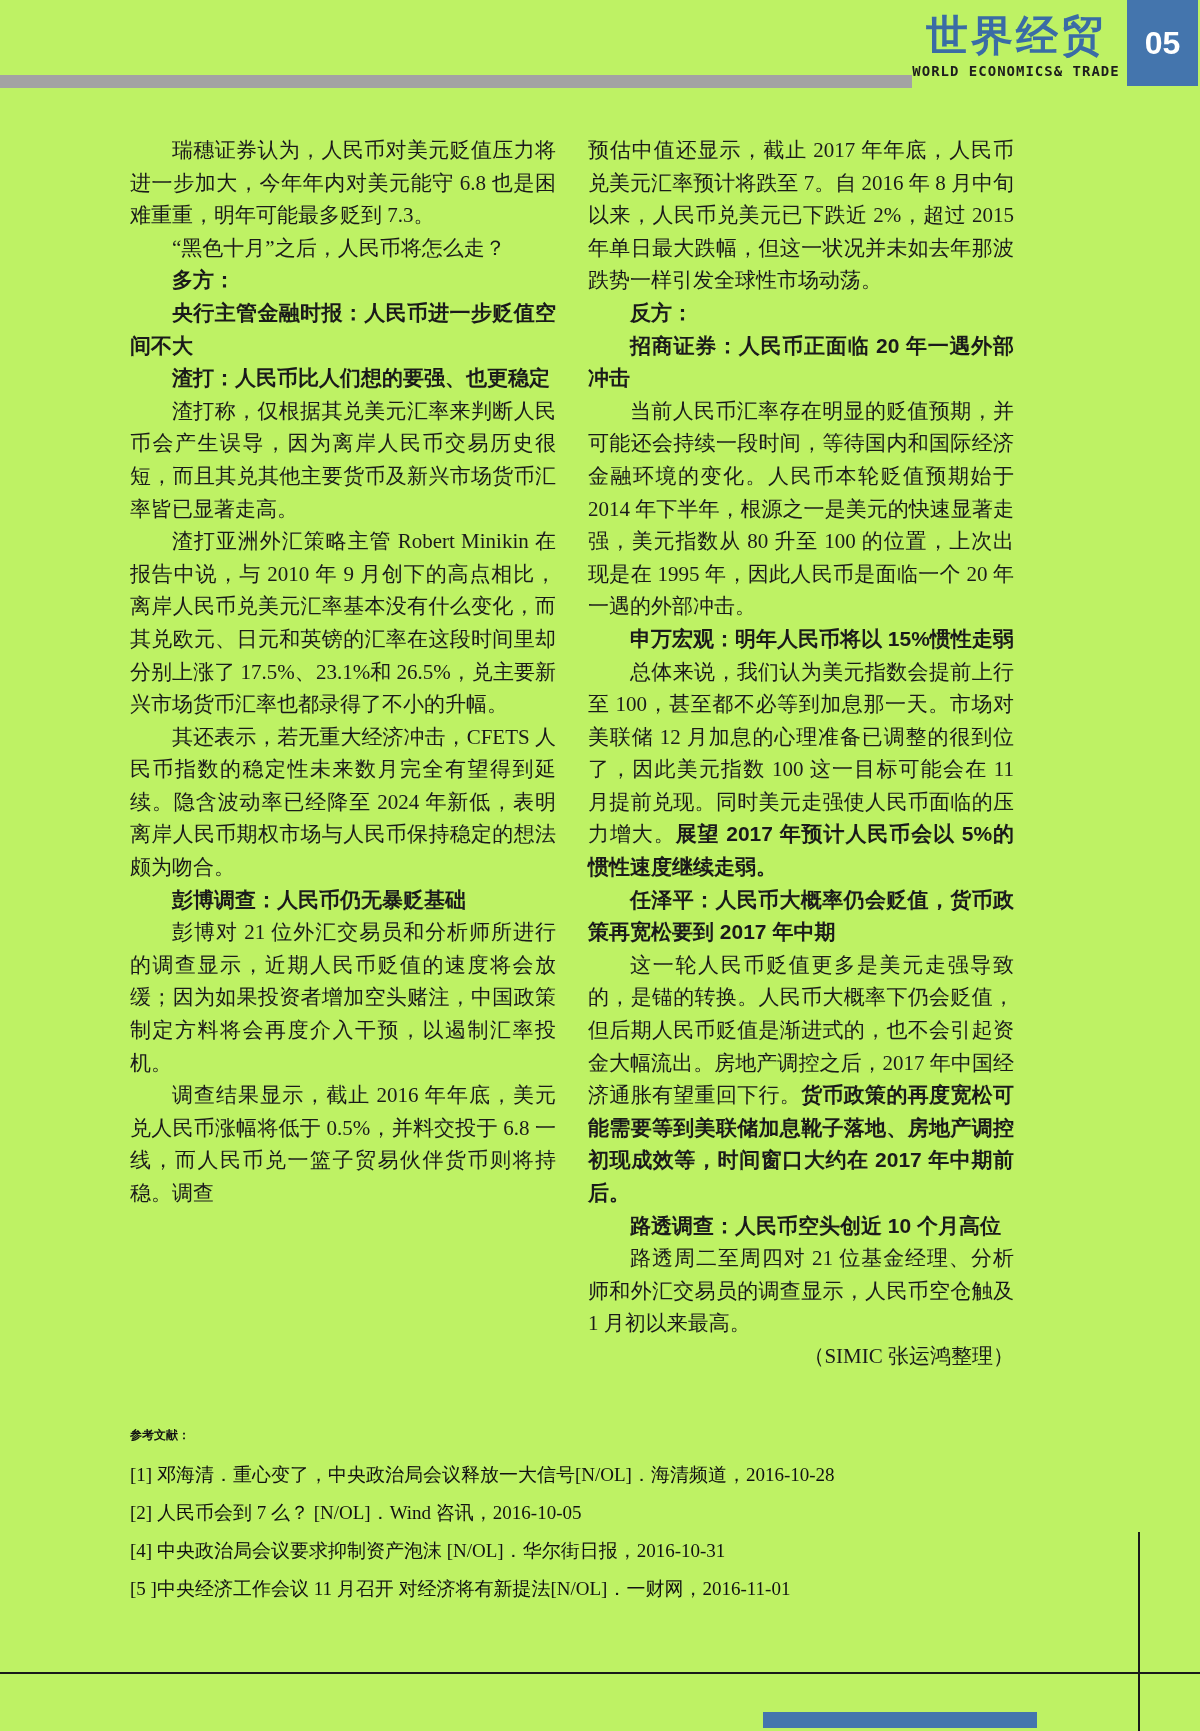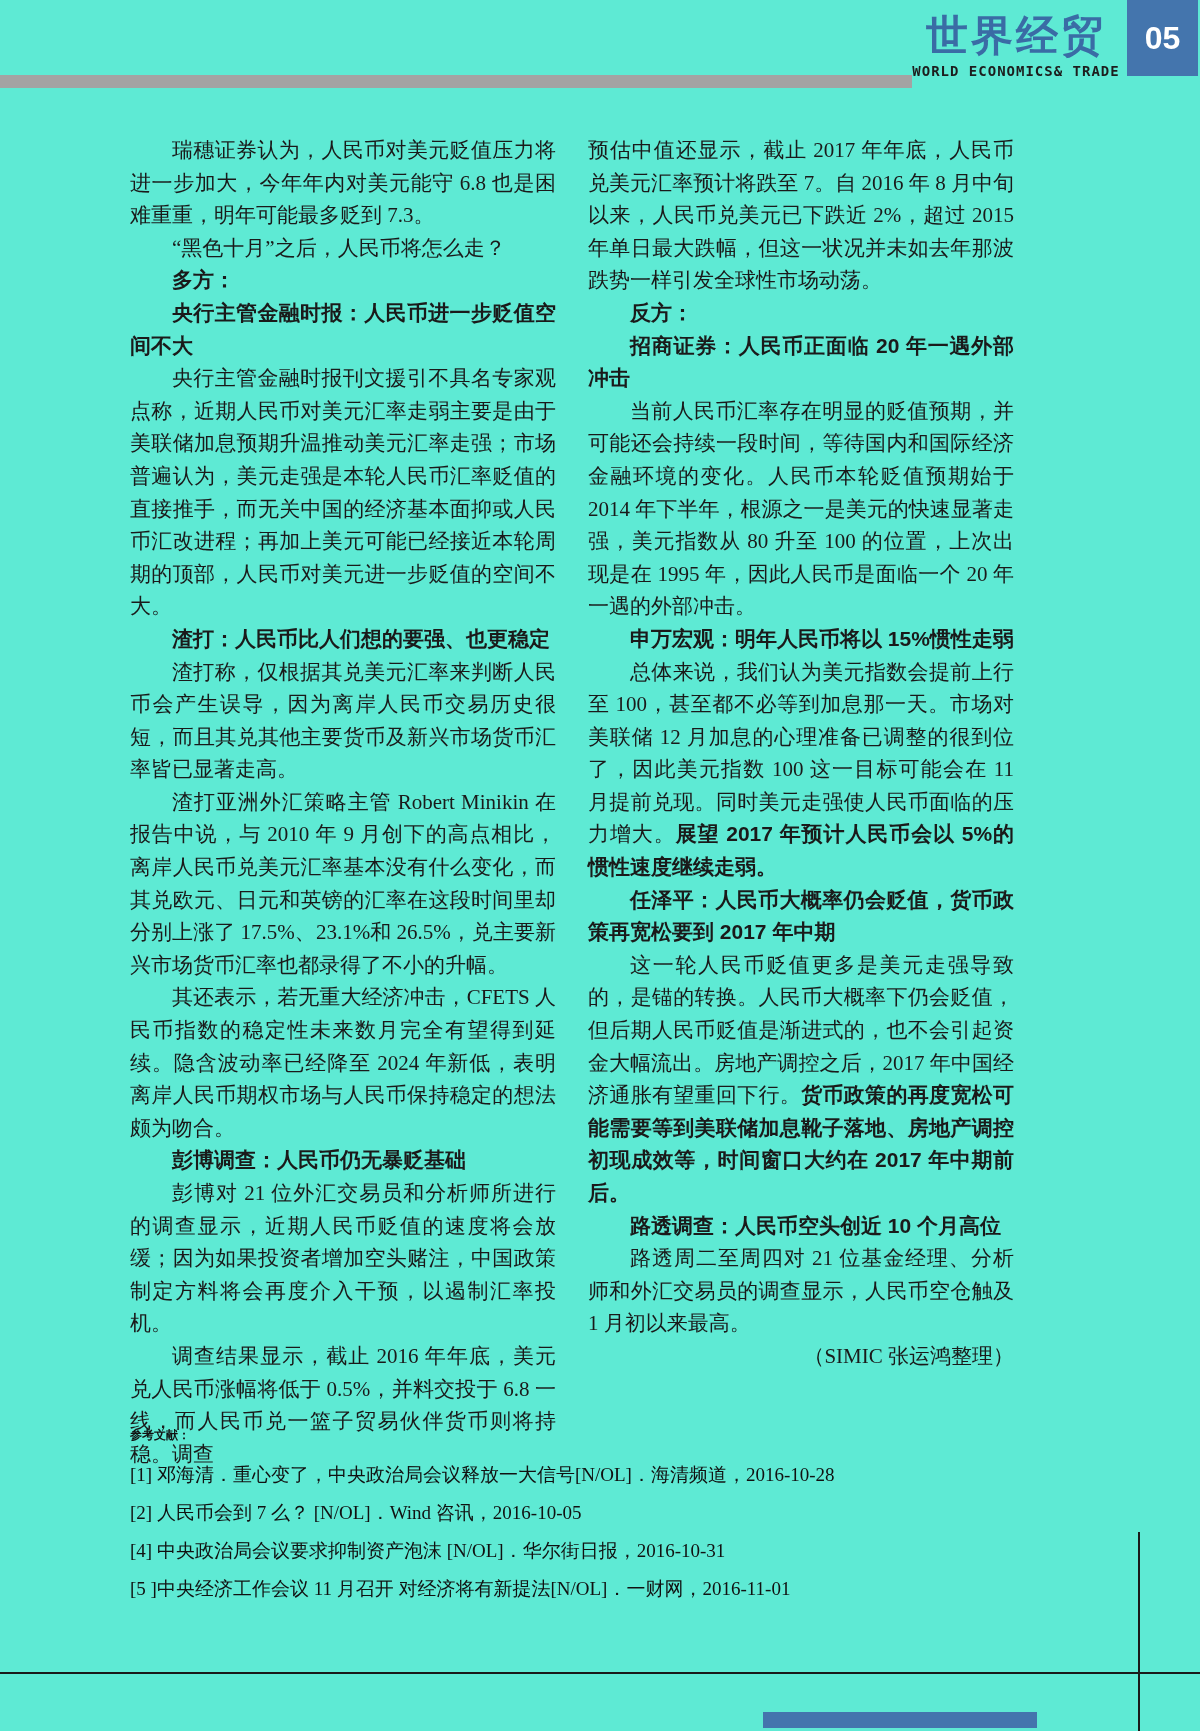--- a/index.html
+++ b/index.html
@@ -1,33 +1,33 @@
 <!DOCTYPE html>
 <html style="--accent-blue: #4475ad; --title-blue: #3a6ca5; --bar-gray: #a3a3a3; --text-black: #151515;"><head>
 <meta charset="utf-8">
 <style>
   html,body{margin:0;padding:0;background:#ffffff;}
   .page{
-    position:relative;width:1200px;height:1731px;background:#5eead4;overflow:hidden;
+    position:relative;width:1200px;height:1731px;background:#bef264;overflow:hidden;
     color:var(--text-black,#151515);
     font-family:"Liberation Serif","DejaVu Serif",serif;
   }
   
   .gray-bar{position:absolute;left:0;top:75px;width:912px;height:13px;background:var(--bar-gray,#a3a3a3);}
   .masthead{position:absolute;left:901px;top:12px;width:230px;text-align:center;}
   .title-cn{
     font-family:"Liberation Sans","DejaVu Sans",sans-serif;font-weight:bold;
     color:var(--title-blue,#3a6ca5);font-size:42px;line-height:48px;letter-spacing:3px;white-space:nowrap;
   }
   .title-en{
     font-family:"DejaVu Sans Mono","Liberation Mono",monospace;font-weight:bold;
     font-size:14px;letter-spacing:1px;margin-top:3px;color:#1d1d1d;white-space:nowrap;
   }
   .page-no{
-    position:absolute;left:1127px;top:0;width:71px;height:76px;background:var(--accent-blue,#4475ad);
+    position:absolute;left:1127px;top:0;width:71px;height:86px;background:var(--accent-blue,#4475ad);
     color:#ffffff;display:flex;align-items:center;justify-content:center;
     font-family:"Liberation Sans","DejaVu Sans",sans-serif;font-weight:bold;font-size:32px;
   }
   
   .column{
     position:absolute;top:134px;width:426px;
     font-size:21px;line-height:32.6px;text-align:justify;color:#1a1a1a;
   }
   .column.left{left:130px;}
   .column.right{left:588px;}
@@ -63,21 +63,20 @@
   </div>
   <div class="page-no">
     <span>05</span>
   </div>
 
   <div class="column left">
     <p class="p body"><span>瑞穗证券认为，人民币对美元贬值压力将进一步加大，今年年内对美元能守 6.8 也是困难重重，明年可能最多贬到 7.3。</span></p>
     <p class="p body"><span>“黑色十月”之后，人民币将怎么走？</span></p>
     <p class="p heading"><span>多方：</span></p>
     <p class="p heading"><span>央行主管金融时报：人民币进一步贬值空间不大</span></p>
-    <p class="p body"><span>央行主管金融时报刊文援引不具名专家观点称，近期人民币对美元汇率走弱主要是由于美联储加息预期升温推动美元汇率走强；市场普遍认为，美元走强是本轮人民币汇率贬值的直接推手，而无关中国的经济基本面抑或人民币汇改进程；再加上美元可能已经接近本轮周期的顶部，人民币对美元进一步贬值的空间不大。</span></p>
     <p class="p heading"><span>渣打：人民币比人们想的要强、也更稳定</span></p>
     <p class="p body"><span>渣打称，仅根据其兑美元汇率来判断人民币会产生误导，因为离岸人民币交易历史很短，而且其兑其他主要货币及新兴市场货币汇率皆已显著走高。</span></p>
     <p class="p body"><span>渣打亚洲外汇策略主管 Robert Minikin 在报告中说，与 2010 年 9 月创下的高点相比，离岸人民币兑美元汇率基本没有什么变化，而其兑欧元、日元和英镑的汇率在这段时间里却分别上涨了 17.5%、23.1%和 26.5%，兑主要新兴市场货币汇率也都录得了不小的升幅。</span></p>
     <p class="p body"><span>其还表示，若无重大经济冲击，CFETS 人民币指数的稳定性未来数月完全有望得到延续。隐含波动率已经降至 2024 年新低，表明离岸人民币期权市场与人民币保持稳定的想法颇为吻合。</span></p>
     <p class="p heading"><span>彭博调查：人民币仍无暴贬基础</span></p>
     <p class="p body"><span>彭博对 21 位外汇交易员和分析师所进行的调查显示，近期人民币贬值的速度将会放缓；因为如果投资者增加空头赌注，中国政策制定方料将会再度介入干预，以遏制汇率投机。</span></p>
     <p class="p body"><span>调查结果显示，截止 2016 年年底，美元兑人民币涨幅将低于 0.5%，并料交投于 6.8 一线，而人民币兑一篮子贸易伙伴货币则将持稳。调查</span></p>
   </div>
 
   <div class="column right">

